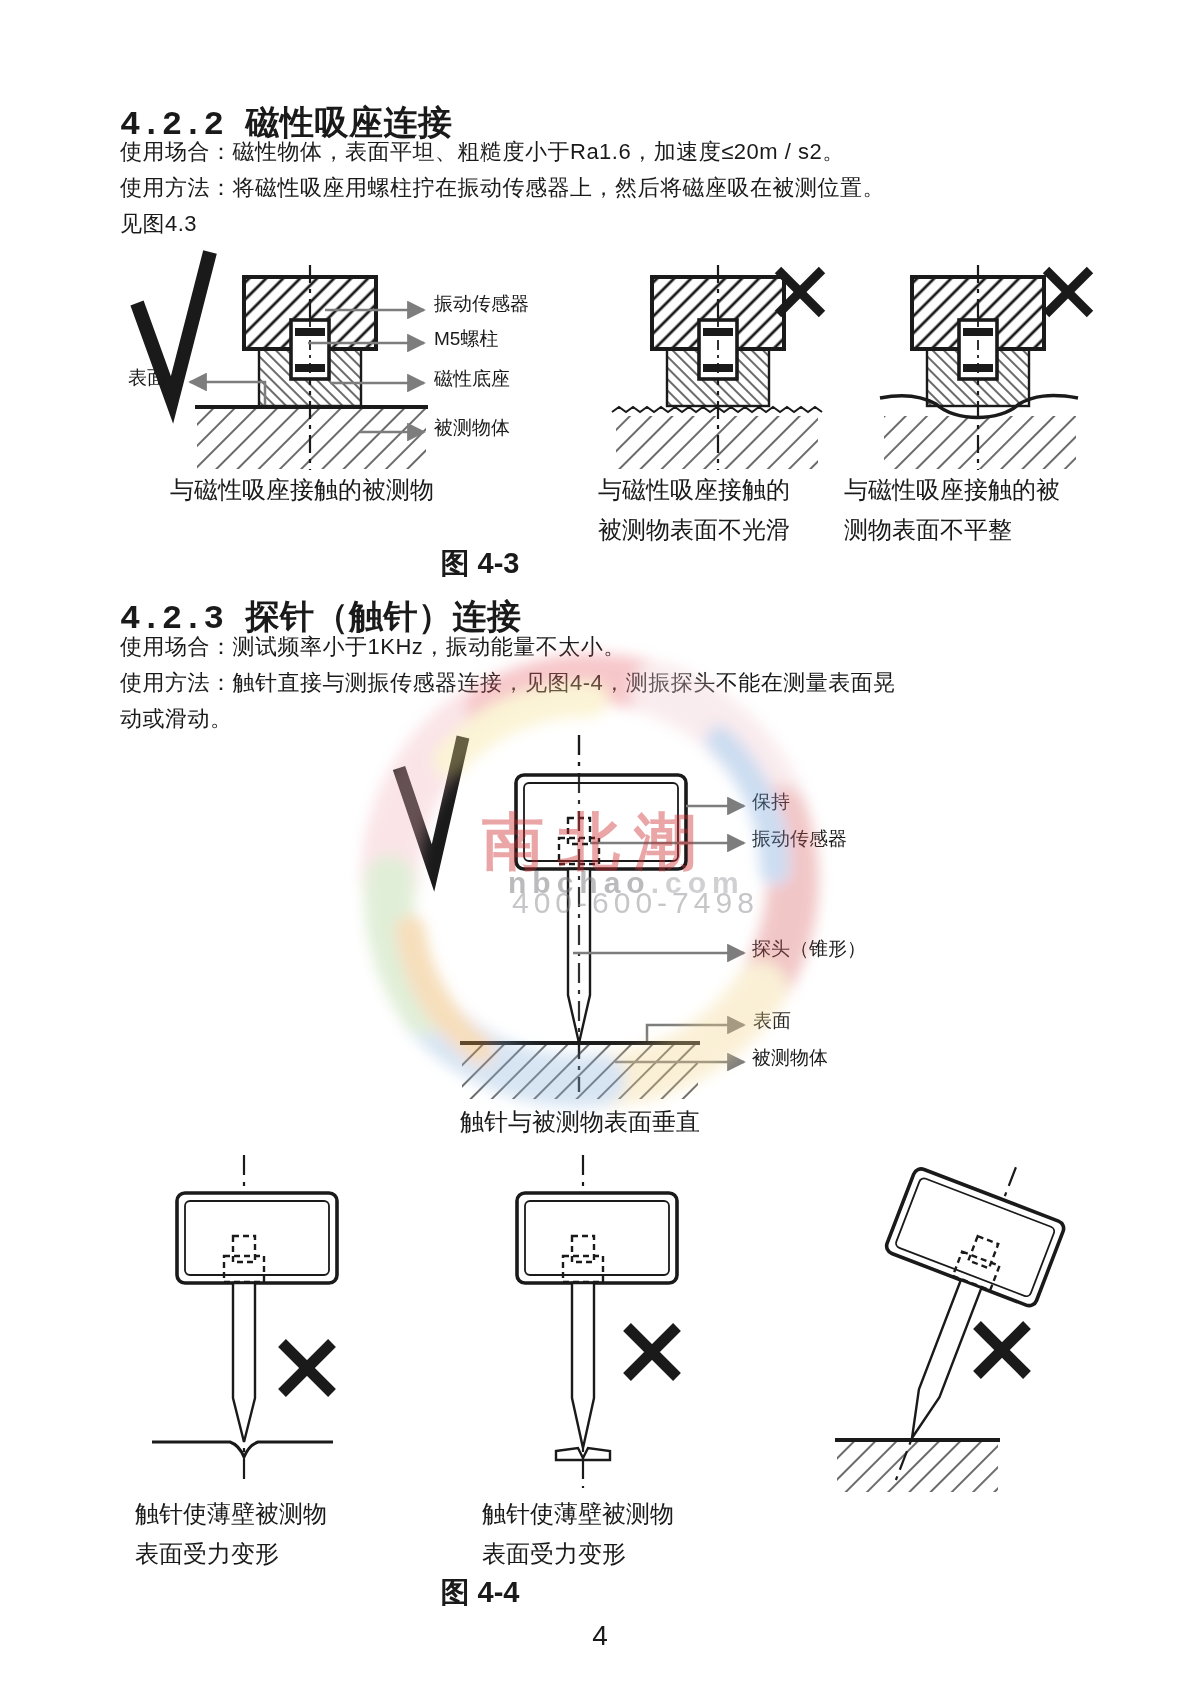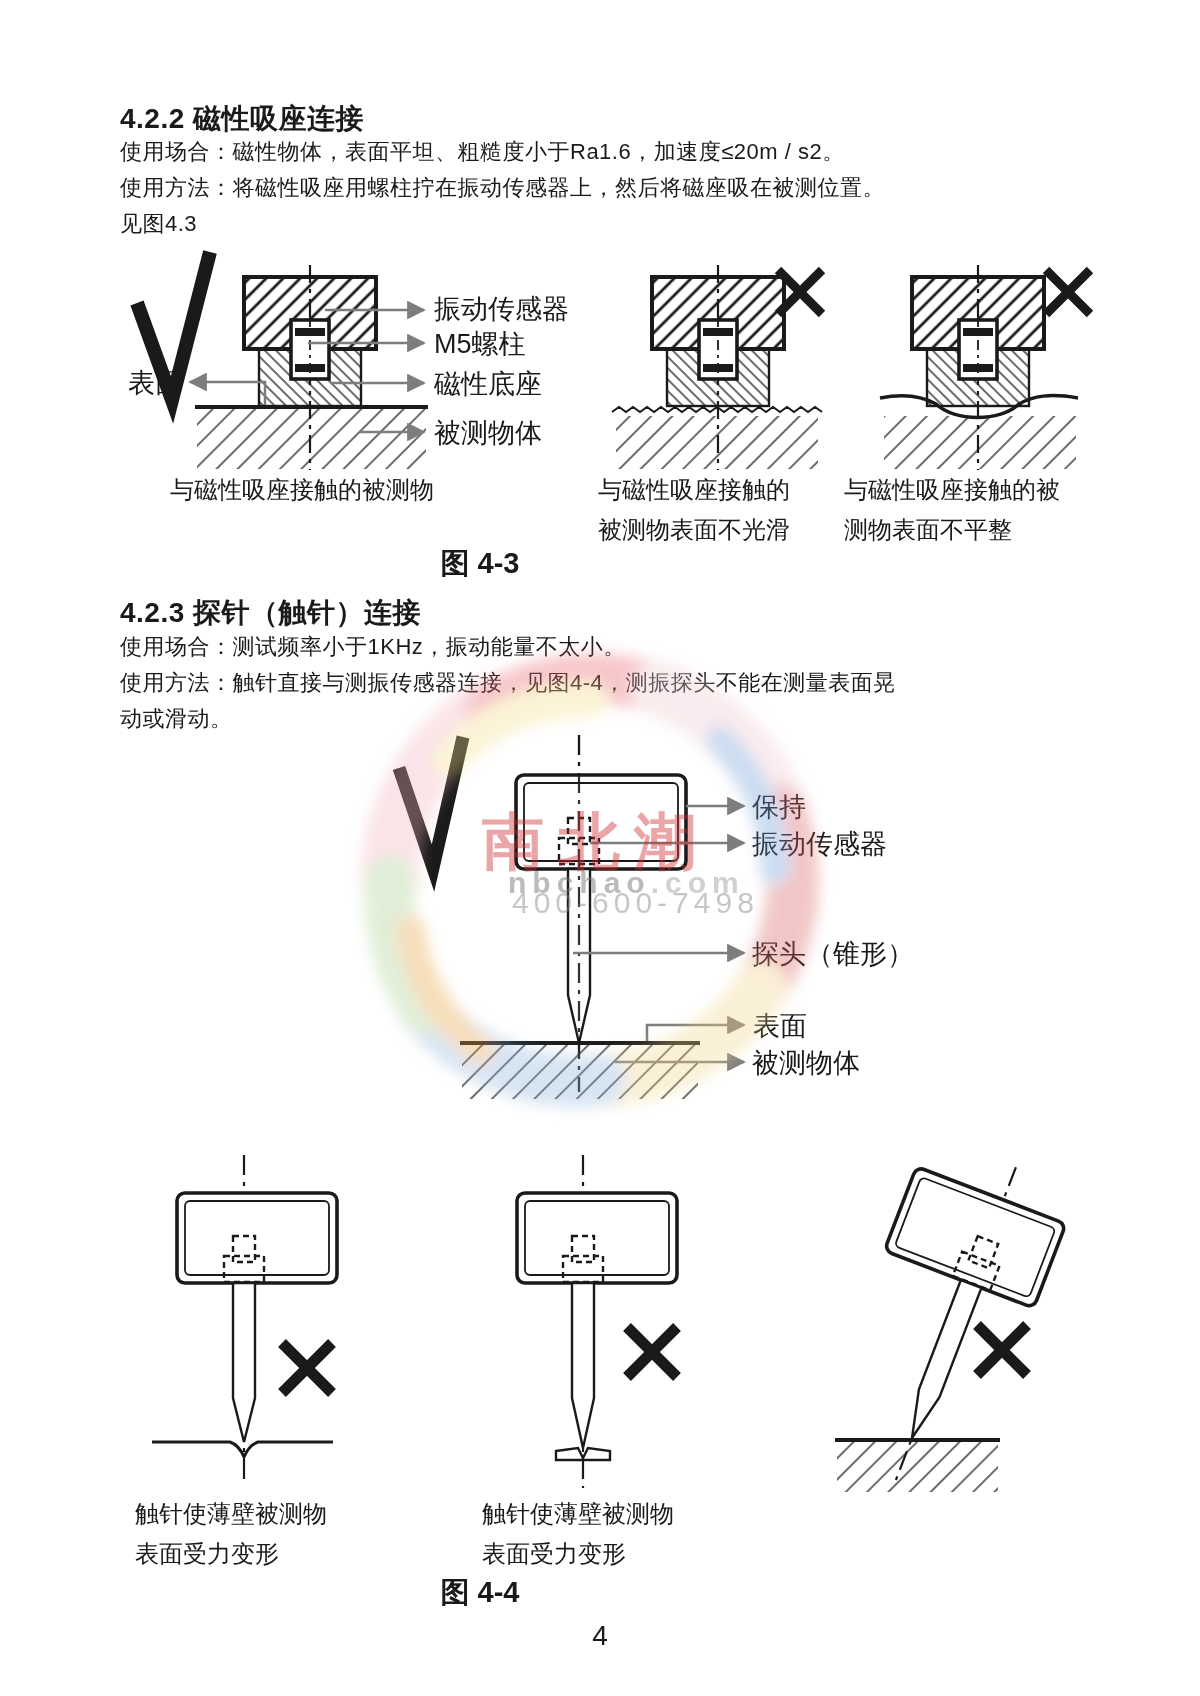--- a/index.html
+++ b/index.html
@@ -2,23 +2,23 @@
 <html><head>
 <meta charset="utf-8">
 <style>
   html,body{margin:0;padding:0;background:#e8e8e8;}
   .page{
     position:relative;width:1200px;height:1696px;background:#ffffff;
     margin:0 auto;overflow:hidden;
     font-family:"Liberation Sans","DejaVu Sans",sans-serif;color:#1a1a1a;
   }
   .abs{position:absolute;}
-  .h2{font-size:28px;font-weight:bold;letter-spacing:.5px;}
+  .h2{font-size:34px;font-weight:bold;letter-spacing:.5px;font-family:Liberation Mono, monospace;}
   .body-line{font-size:22px;letter-spacing:.5px;white-space:nowrap;}
-  .diagram-label{font-size:27px;white-space:nowrap;z-index:3;}
+  .diagram-label{font-size:19px;white-space:nowrap;z-index:3;}
   .cap{font-size:24px;line-height:40px;white-space:nowrap;z-index:3;}
   .fig-title{font-size:29px;font-weight:bold;text-align:center;width:960px;z-index:3;}
   .page-num{font-size:28px;text-align:center;width:1200px;z-index:3;}
   svg{position:absolute;left:0;z-index:2;}
   .wm{position:absolute;z-index:6;pointer-events:none;}
   .wm-brand{font-size:62px;font-weight:bold;color:rgba(205,40,45,.42);letter-spacing:14px;white-space:nowrap;}
   .wm-url{font-size:30px;font-weight:bold;color:rgba(120,120,125,.50);letter-spacing:6px;white-space:nowrap;}
   .wm-url .suffix{color:rgba(150,150,155,.45);font-weight:bold;}
   .wm-phone{font-size:30px;color:rgba(135,135,140,.48);letter-spacing:5px;white-space:nowrap;}
 </style>
@@ -140,20 +140,21 @@
     <path d="M647,351 V335 H744" fill="none" stroke="#7d7d7d" stroke-width="2.5" marker-end="url(#arrow2)"></path>
     <path d="M615,372 H744" fill="none" stroke="#7d7d7d" stroke-width="2.5" marker-end="url(#arrow2)"></path>
   </svg>
 
   <div class="abs diagram-label" style="left:752px;top:789px;">保持</div>
   <div class="abs diagram-label" style="left:752px;top:826px;">振动传感器</div>
   <div class="abs diagram-label" style="left:752px;top:936px;">探头（锥形）</div>
   <div class="abs diagram-label" style="left:753px;top:1008px;">表面</div>
   <div class="abs diagram-label" style="left:752px;top:1045px;">被测物体</div>
 
+  <div class="abs cap" style="left:300px;top:1102px;width:560px;text-align:center;">触针与被测物表面垂直</div>
 
   <svg style="top:1140px;" width="1200" height="360" viewBox="0 0 1200 360">
     <defs>
       <pattern id="hGround3" width="15" height="15" patternUnits="userSpaceOnUse" patternTransform="rotate(-45)">
         <line x1="0" y1="7" x2="15" y2="7" stroke="#1a1a1a" stroke-width="1.3"></line>
       </pattern>
     </defs>
 
     <g>
       <line x1="244" y1="15" x2="244" y2="340" stroke="#1a1a1a" stroke-width="2.2" stroke-dasharray="20 7 4 7"></line>

